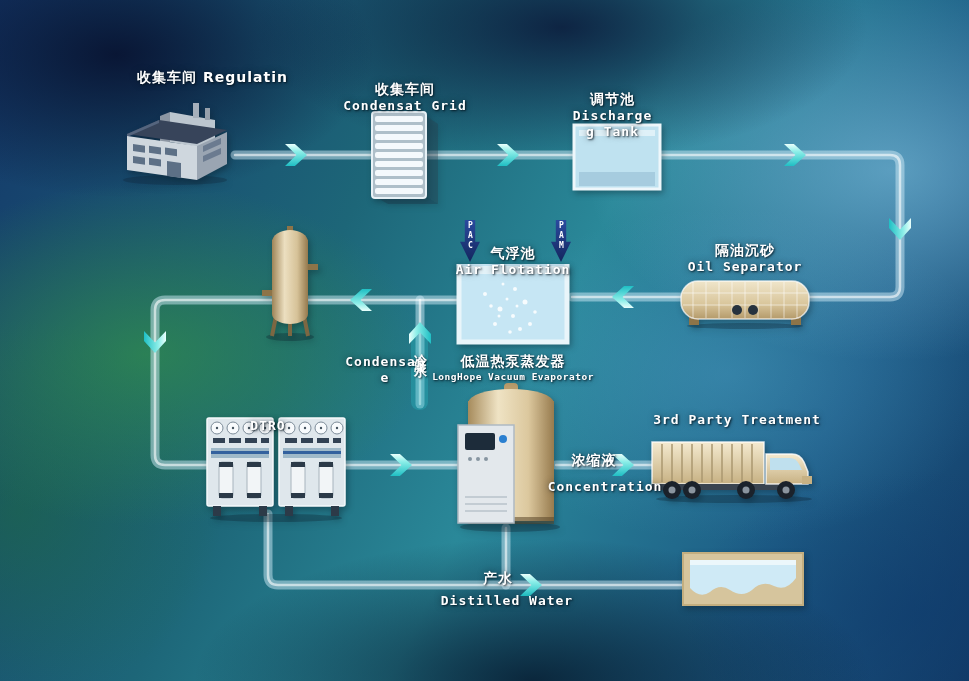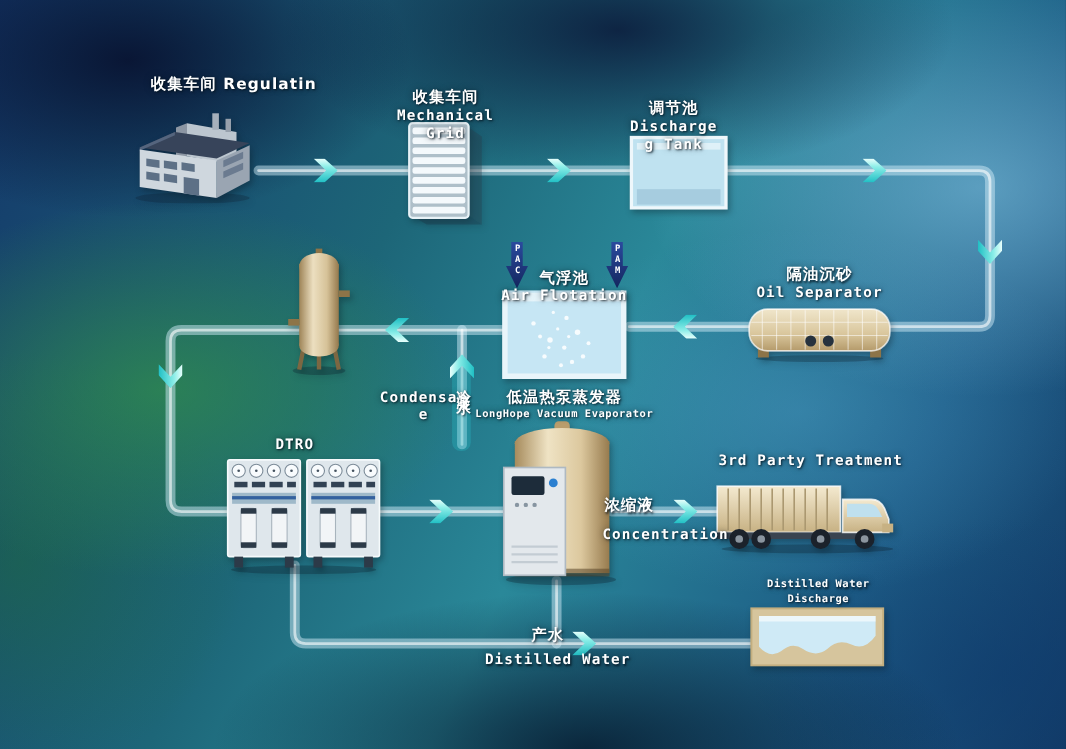--- a/index.html
+++ b/index.html
@@ -310,21 +310,21 @@
   <div class="chev" style="left:390px;top:454px"></div>
   <div class="chev" style="left:612px;top:454px"></div>
   <div class="chev" style="left:520px;top:574px"></div>
 
   <div class="lbl" style="left:115px;top:68px;width:195px">
     <span class="zh">收集车间 Regulatin</span>
   </div>
 
   <div class="lbl" style="left:340px;top:80px;width:130px">
     <span class="zh">收集车间</span>
-    <span class="en">Mechanical Grid</span>
+    <span class="en">Condensat Grid</span>
   </div>
 
   <div class="lbl" style="left:555px;top:90px;width:115px">
     <span class="zh">调节池</span>
     <span class="en">Discharge</span>
     <span class="en">g Tank</span>
   </div>
 
 
   <div class="lbl" style="left:452px;top:244px;width:122px">
@@ -342,37 +342,36 @@
     <span class="en">e</span>
   </div>
 
   <div class="vzh" style="left:411px;top:344px">冷凝水</div>
 
   <div class="lbl" style="left:432px;top:352px;width:162px">
     <span class="zh">低温热泵蒸发器</span>
     <span class="en en-xs">LongHope Vacuum Evaporator</span>
   </div>
 
-  <div class="lbl" style="left:236px;top:397px;width:64px">
+  <div class="lbl" style="left:236px;top:418px;width:64px">
     <span class="en">DTRO</span>
   </div>
 
   <div class="lbl" style="left:642px;top:412px;width:190px">
     <span class="en">3rd Party Treatment</span>
   </div>
 
-  <div class="lbl" style="left:542px;top:451px;width:60px">
+  <div class="lbl" style="left:564px;top:451px;width:60px">
     <span class="zh">浓缩液</span>
   </div>
   <div class="lbl" style="left:542px;top:479px;width:126px">
     <span class="en">Concentration</span>
   </div>
 
   <div class="lbl" style="left:668px;top:525px;width:152px">
-    <span class="en en-xs">Distilled Water Discharge</span>
   </div>
 
   <div class="lbl" style="left:474px;top:569px;width:48px">
     <span class="zh">产水</span>
   </div>
   <div class="lbl" style="left:436px;top:593px;width:142px">
     <span class="en">Distilled Water</span>
   </div>
 
 </div>

